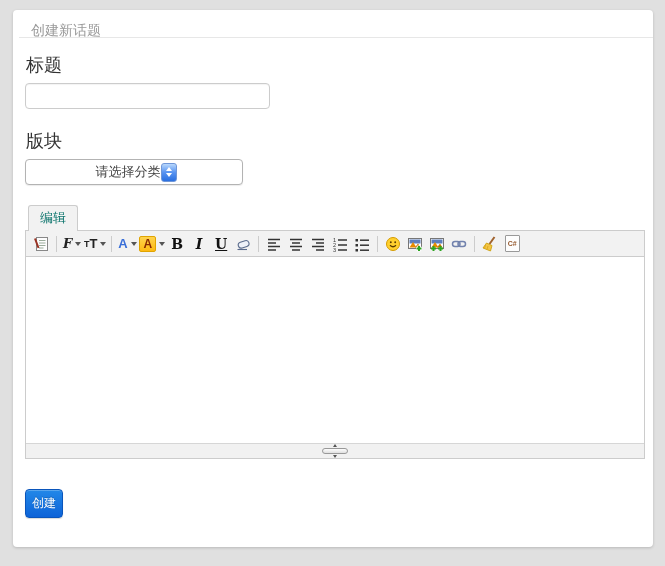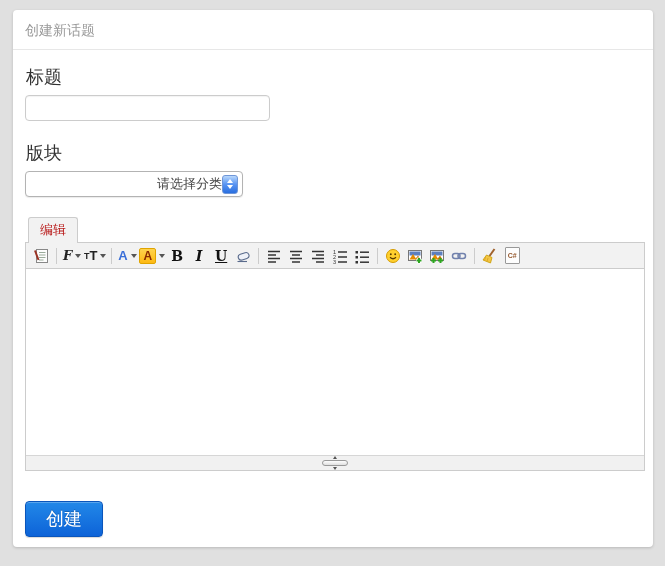--- a/index.html
+++ b/index.html
@@ -12,42 +12,43 @@
     position: relative;
   }
   .panel {
     position: absolute; left: 13px; top: 10px;
     width: 640px; height: 537px;
     background: #fff;
     border-radius: 4px;
     box-shadow: 0 1px 3px rgba(0,0,0,0.18);
   }
   .panel-header {
-    height: 40px; line-height: 40px;
+    height: 28px; line-height: 40px;
     padding: 0 12px;
     color: #999; font-size: 14px;
     border-bottom: 1px solid #e7e7e7;
+    margin-left: 6px;
   }
   .panel-body { padding: 15px 12px 0 12px; }
   .form-label { font-size: 18px; color: #333; margin: 0 0 6px 1px; }
   .group-section { margin-top: 20px; }
   .group-editor { margin-top: 20px; }
   .title-input {
     width: 245px; height: 26px;
     border: 1px solid #ccc; border-radius: 4px;
     padding: 3px 6px; font-size: 13px; color: #333;
     outline: none;
     box-shadow: inset 0 1px 1px rgba(0,0,0,0.05);
     font-family: "Liberation Sans", sans-serif;
   }
   .fake-select {
     width: 218px; height: 26px;
     border: 1px solid #b3b3b3; border-radius: 4px;
     background: #fff;
-    display: flex; align-items: center; justify-content: flex-end;
+    display: flex; align-items: center; justify-content: center;
     padding: 0 4px 0 8px;
     font-size: 13px; color: #444;
     box-shadow: 0 1px 1px rgba(0,0,0,0.08);
     cursor: default;
   }
   .stepper {
     width: 16px; height: 19px;
     border-radius: 3px;
     border: 1px solid #6f96d8;
     background: linear-gradient(#b9d8fc, #5a95f2 48%, #2a6fe0);
@@ -56,21 +57,21 @@
   .tri-up   { width:0; height:0; border-left:3px solid transparent; border-right:3px solid transparent; border-bottom:4px solid #fff; margin-bottom:1px; }
   .tri-down { width:0; height:0; border-left:3px solid transparent; border-right:3px solid transparent; border-top:4px solid #fff; margin-top:1px; }
 
   .edit-tab {
     display: inline-block;
     margin: 0 0 -1px 3px;
     padding: 3px 11px 4px 11px;
     background: #f2f2f2;
     border: 1px solid #ccc; border-bottom: none;
     border-radius: 3px 3px 0 0;
-    font-size: 13px; color: #b91c1c;
+    font-size: 13px; color: #0f766e;
     position: relative; z-index: 2;
     cursor: pointer;
   }
   .editor {
     width: 620px;
     border: 1px solid #ccc;
     background: #fff;
     position: relative; z-index: 1;
   }
   .toolbar {
@@ -123,22 +124,22 @@
     position: absolute; left: 50%; top: 50%;
     transform: translate(-50%, -50%);
     display: flex; flex-direction: column; align-items: center;
     cursor: row-resize;
   }
   .rh-up   { width:0; height:0; border-left:2.5px solid transparent; border-right:2.5px solid transparent; border-bottom:3px solid #555; margin-bottom:1px; }
   .rh-pill { width: 26px; height: 6px; background: linear-gradient(#fdfdfd, #e0e0e0); border: 1px solid #999; border-radius: 3px; }
   .rh-down { width:0; height:0; border-left:2.5px solid transparent; border-right:2.5px solid transparent; border-top:3px solid #555; margin-top:1px; }
   .submit-btn {
     margin-top: 30px;
-    padding: 5px 20px;
-    font-size: 18px; color: #fff;
+    padding: 5px 6px;
+    font-size: 12px; color: #fff;
     font-family: "Liberation Sans", sans-serif;
     background: linear-gradient(#2288e8, #0d63d8);
     border: 1px solid #0a55bb;
     border-radius: 4px;
     box-shadow: inset 0 1px 0 rgba(255,255,255,0.25), 0 1px 1px rgba(0,0,0,0.15);
     text-shadow: 0 -1px 0 rgba(0,0,0,0.2);
     cursor: pointer;
   }
 </style>
 </head>

